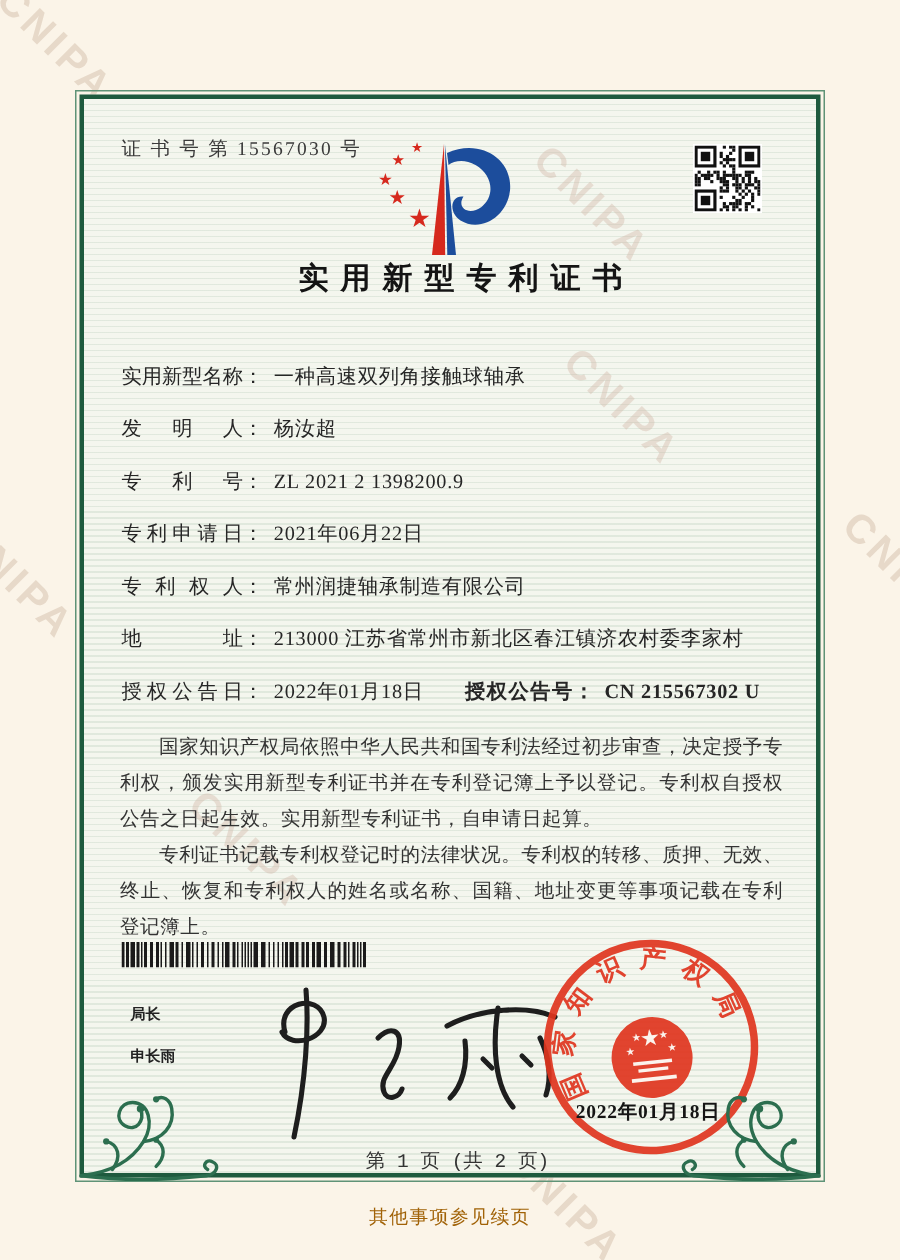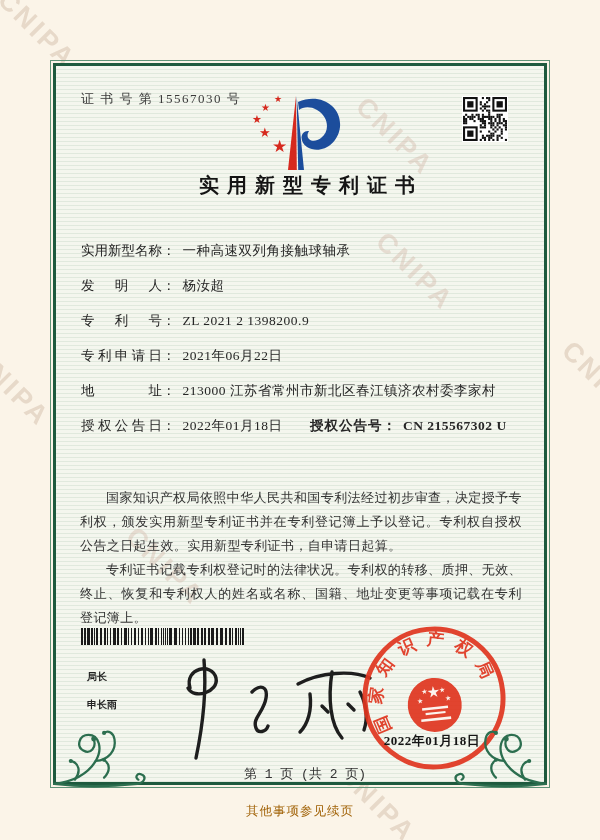--- a/index.html
+++ b/index.html
@@ -286,20 +286,23 @@
           <div class="row">
             <span class="flabel">发明人</span><span class="fcolon">：</span><span class="fvalue">杨汝超</span>
           </div>
           <div class="row">
             <span class="flabel">专利号</span><span class="fcolon">：</span><span class="fvalue">ZL 2021 2 1398200.9</span>
           </div>
           <div class="row">
             <span class="flabel">专利申请日</span><span class="fcolon">：</span><span class="fvalue">2021年06月22日</span>
           </div>
           <div class="row">
+            <span class="flabel">专利权人</span><span class="fcolon">：</span><span class="fvalue">常州润捷轴承制造有限公司</span>
+          </div>
+          <div class="row">
             <span class="flabel">地址</span><span class="fcolon">：</span><span class="fvalue">213000 江苏省常州市新北区春江镇济农村委李家村</span>
           </div>
           <div class="row">
             <span class="flabel">授权公告日</span><span class="fcolon">：</span><span class="fvalue">2022年01月18日</span>
             <span class="pair2">
               <span class="flabel">授权公告号</span><span class="fcolon">：</span><span class="fvalue">CN 215567302 U</span>
             </span>
           </div>
         </div>
 

